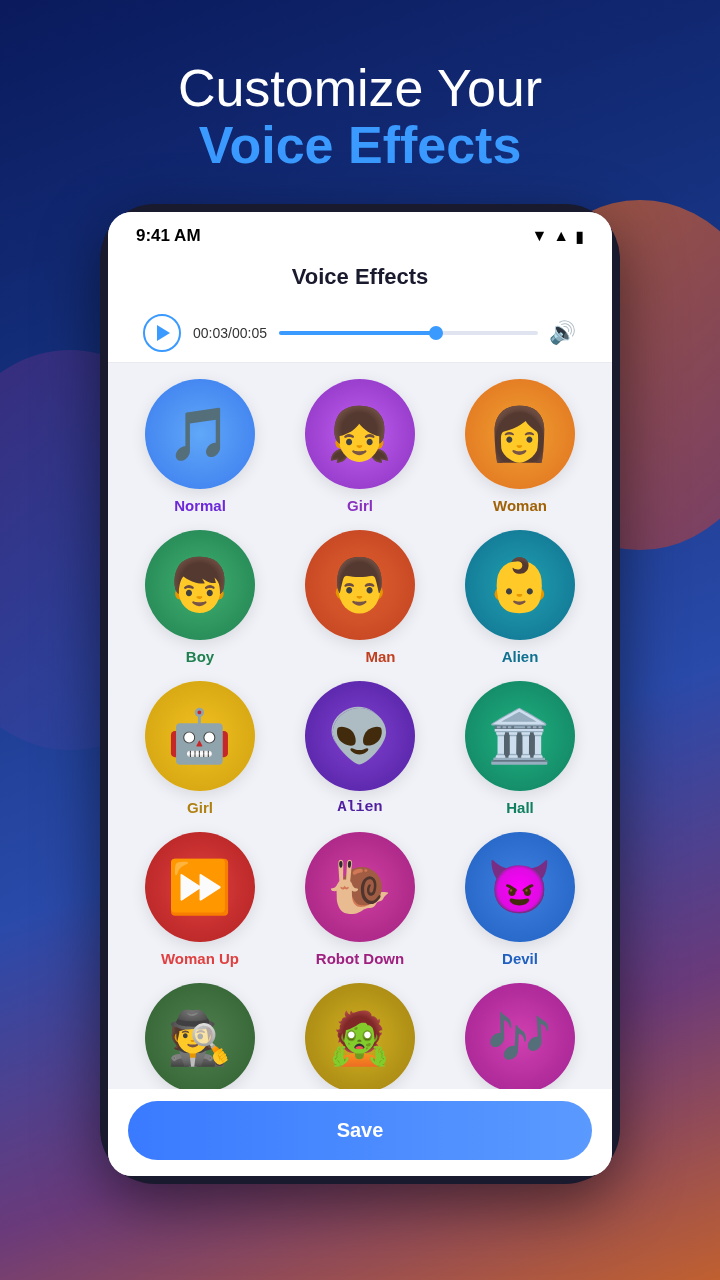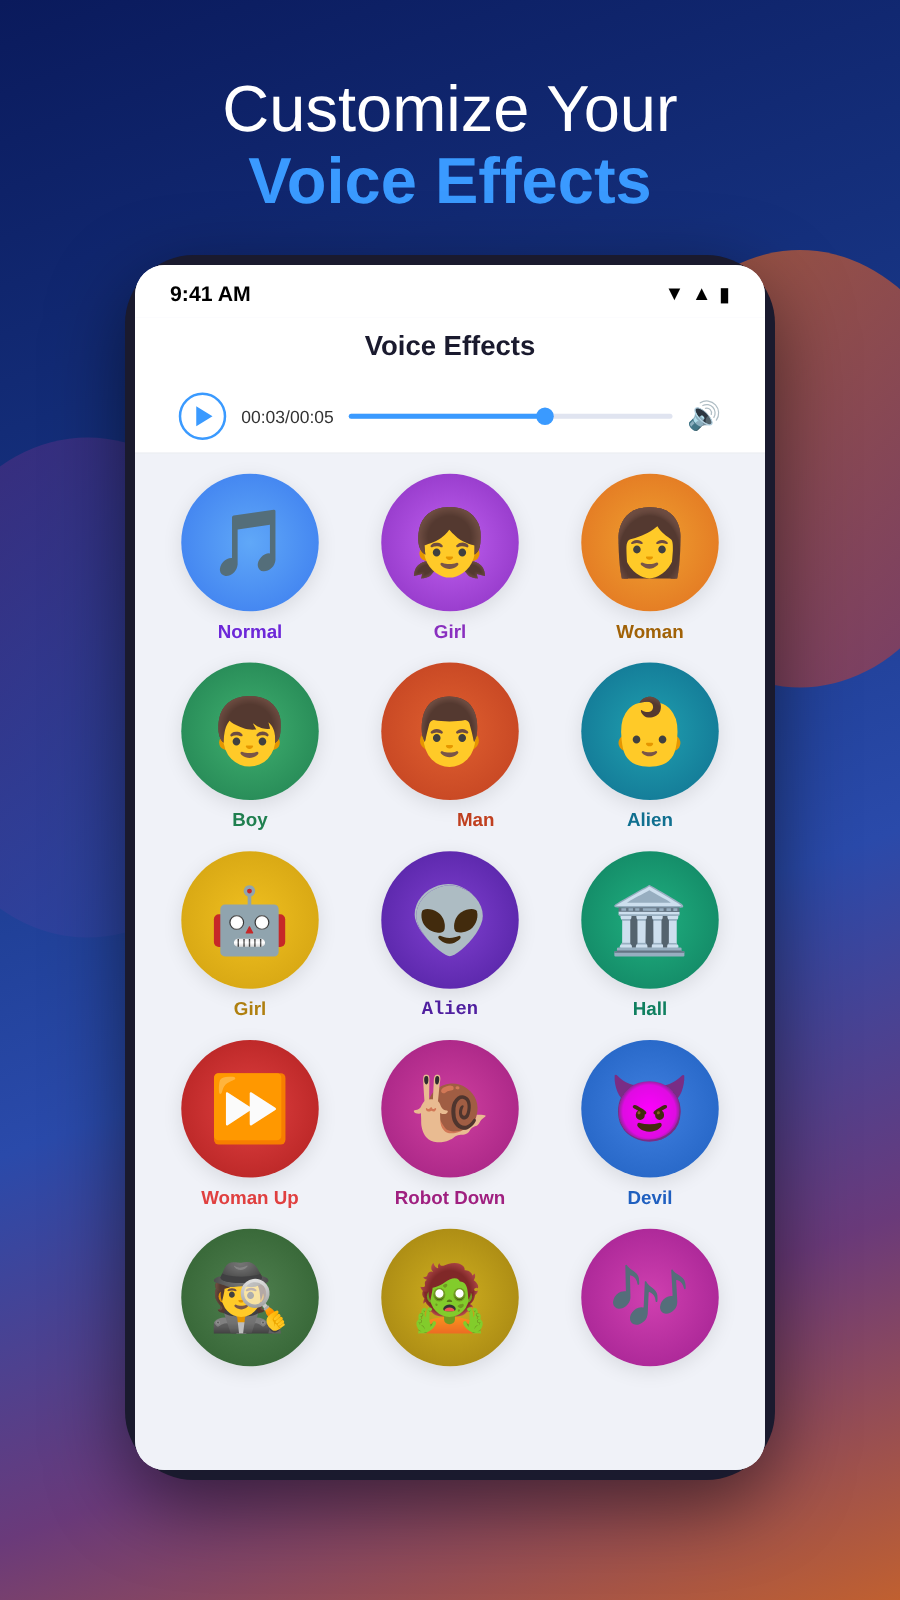--- a/index.html
+++ b/index.html
@@ -357,15 +357,18 @@
           <div class="effect-circle circle-thief" style="font-size: 52px;">🕵️</div>
         </div>
         <div class="effect-item">
           <div class="effect-circle circle-frankenstein" style="font-size: 52px;">🧟</div>
         </div>
         <div class="effect-item">
           <div class="effect-circle circle-music" style="font-size: 52px;">🎶</div>
         </div>
       </div>
 
+    <div class="save-bar">
+      <button class="save-btn">Save</button>
+    </div>
 
   </div>
 </div>
 
 </body></html>

